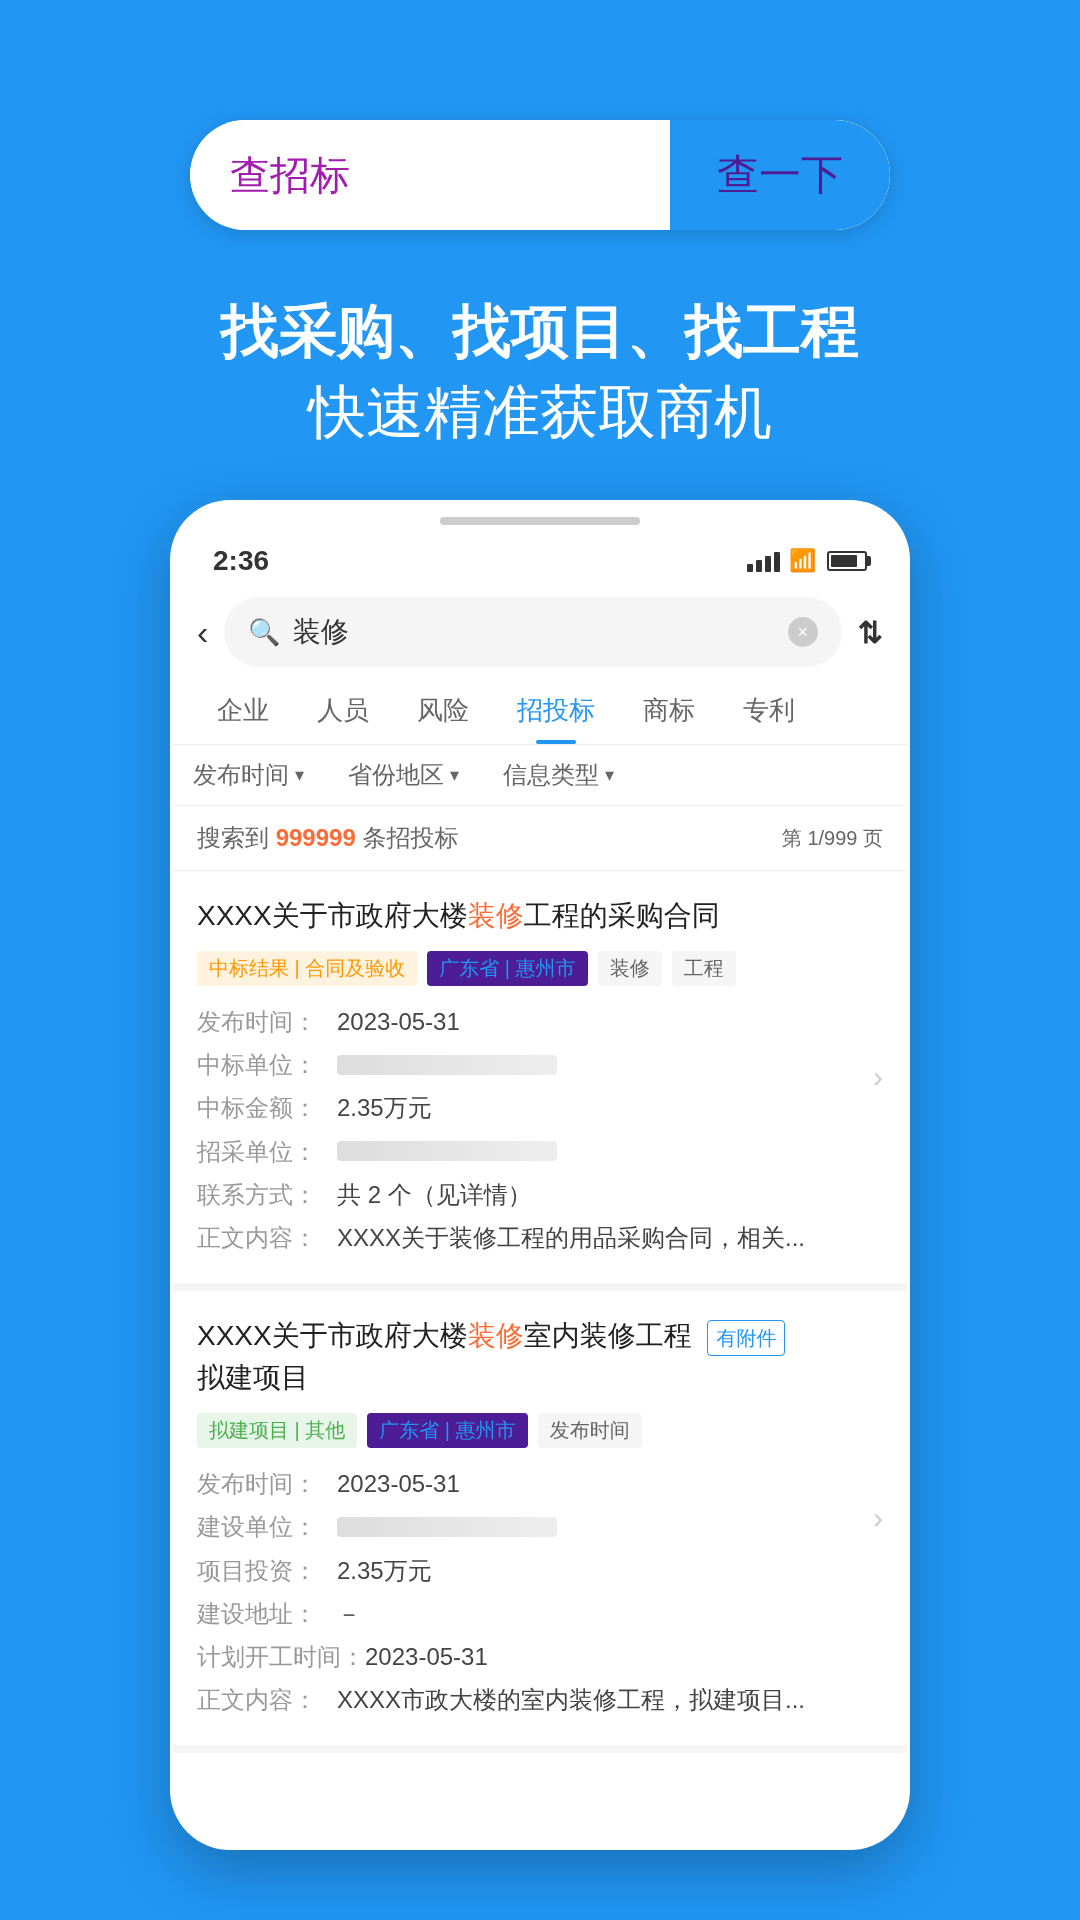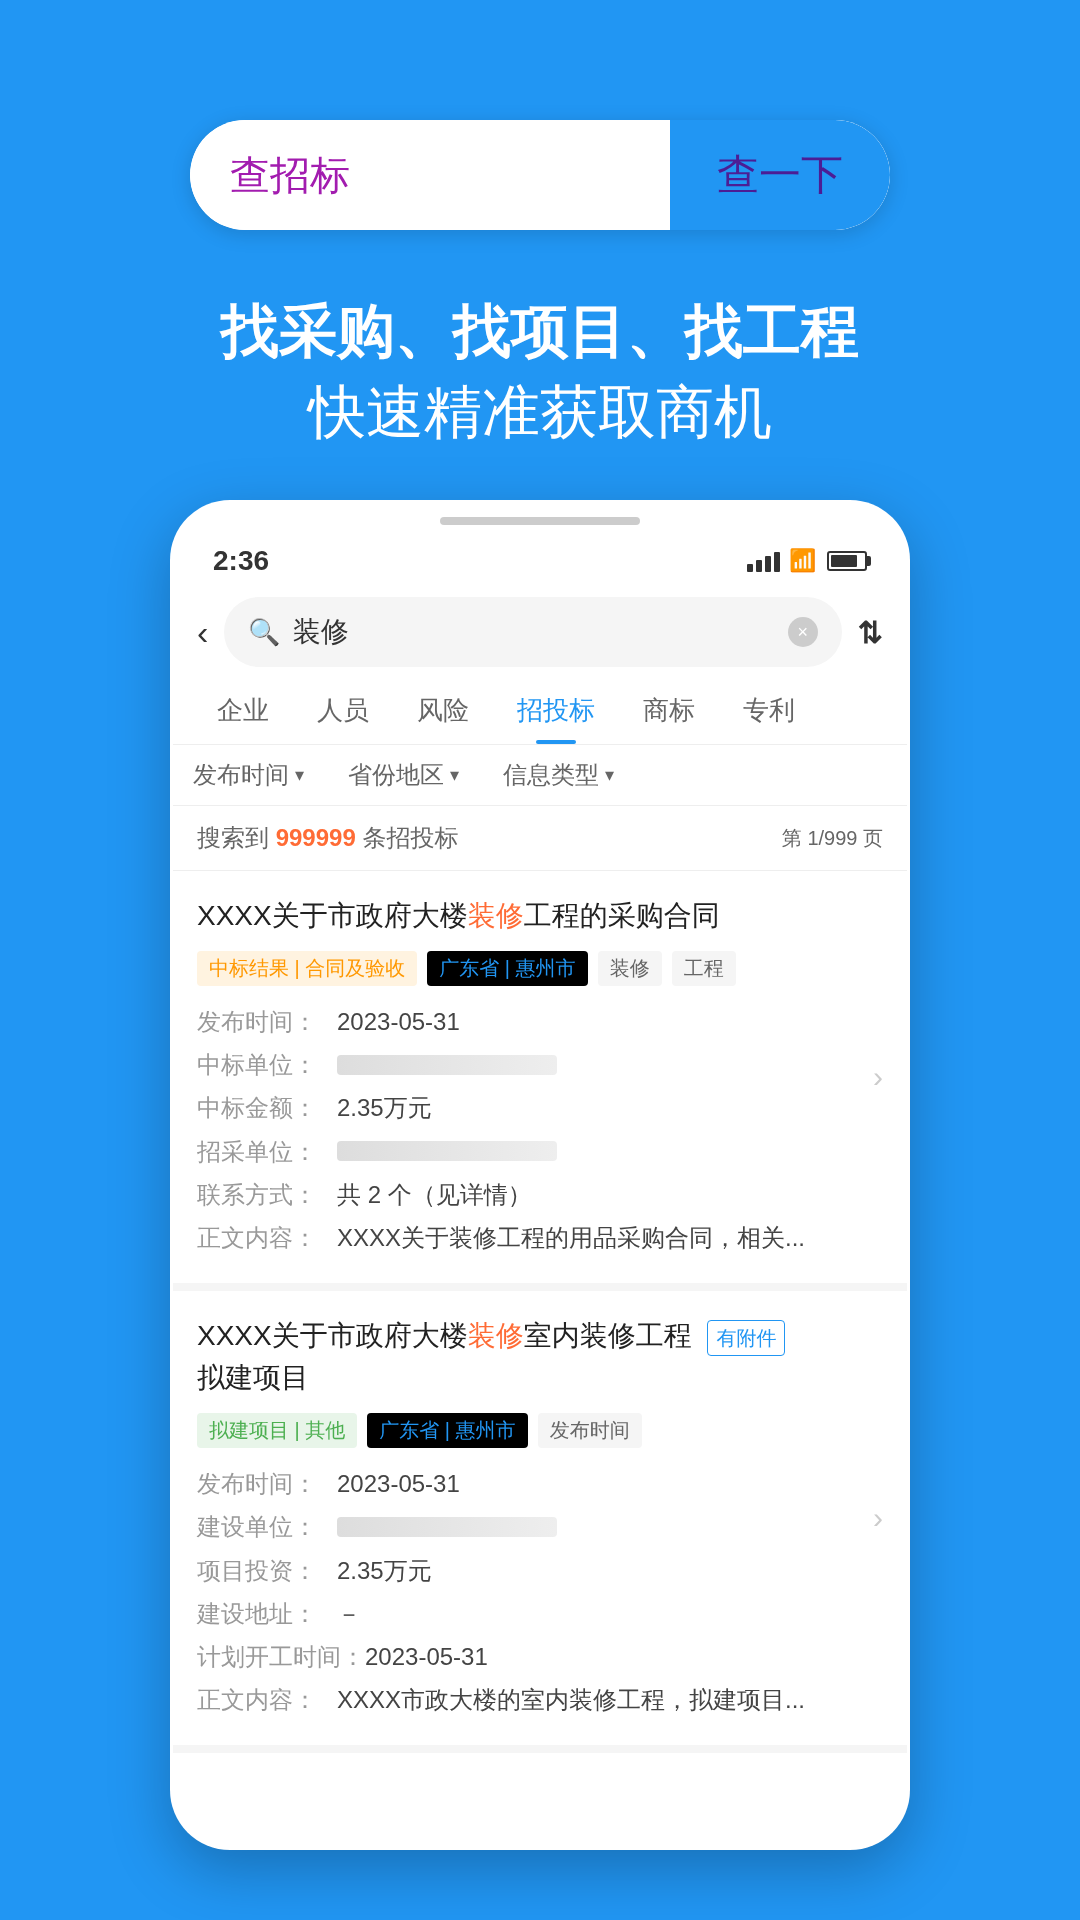--- a/index.html
+++ b/index.html
@@ -351,21 +351,21 @@
       padding: 4px 12px;
       border-radius: 4px;
     }
 
     .tag-orange {
       background: #FFF3E0;
       color: #FF9800;
     }
 
     .tag-blue {
-      background: #000000;
+      background: #4c1d95;
       color: #2196F3;
     }
 
     .tag-green {
       background: #E8F5E9;
       color: #4CAF50;
     }
 
     .tag-gray {
       background: #F5F5F5;

